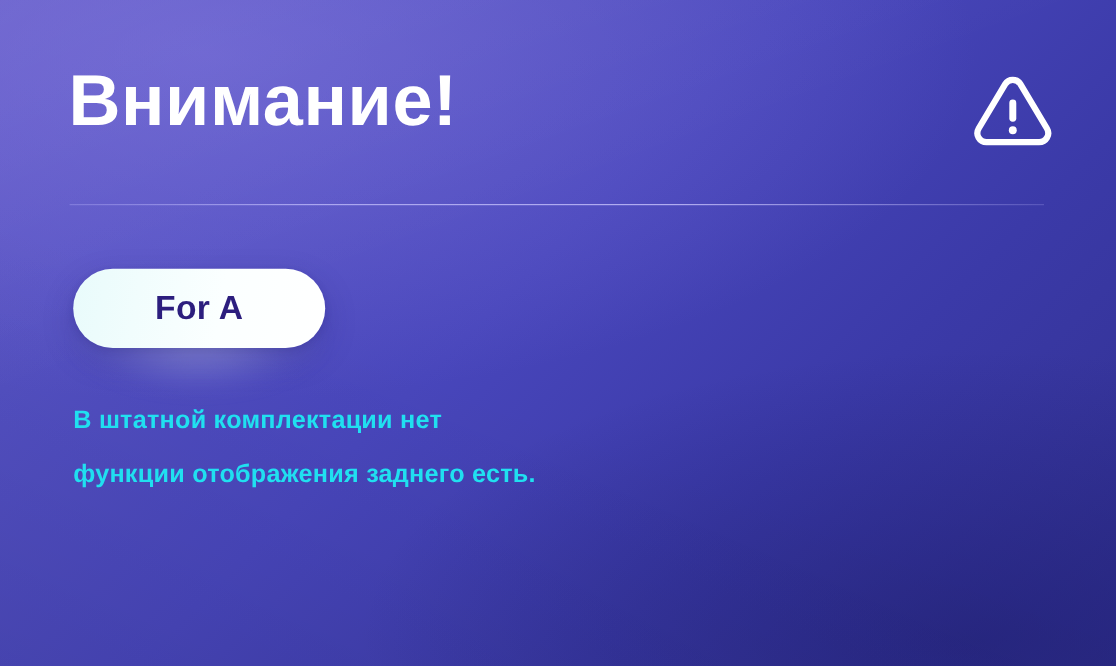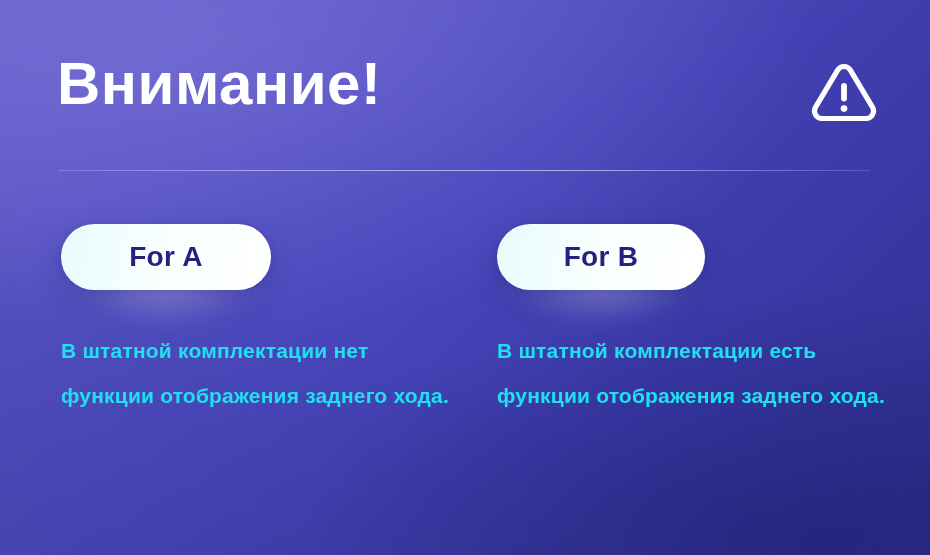--- a/index.html
+++ b/index.html
@@ -177,26 +177,17 @@
 
   <div class="divider"></div>
 
   <div class="col col-a">
     <div class="pill-wrap">
       <div class="pill-glow"></div>
       <div class="pill">
         <span class="pill-label">For A</span>
       </div>
     </div>
-    <p class="body-text">В штатной комплектации нет функции отображения заднего хода.</p>
+    <p class="body-text">В штатной комплектации нет функции отображения заднего есть.</p>
   </div>
 
-  <div class="col col-b">
-    <div class="pill-wrap">
-      <div class="pill-glow"></div>
-      <div class="pill">
-        <span class="pill-label">For B</span>
-      </div>
-    </div>
-    <p class="body-text">В штатной комплектации есть функции отображения заднего хода.</p>
-  </div>
 
 </div>
 
 </body></html>

